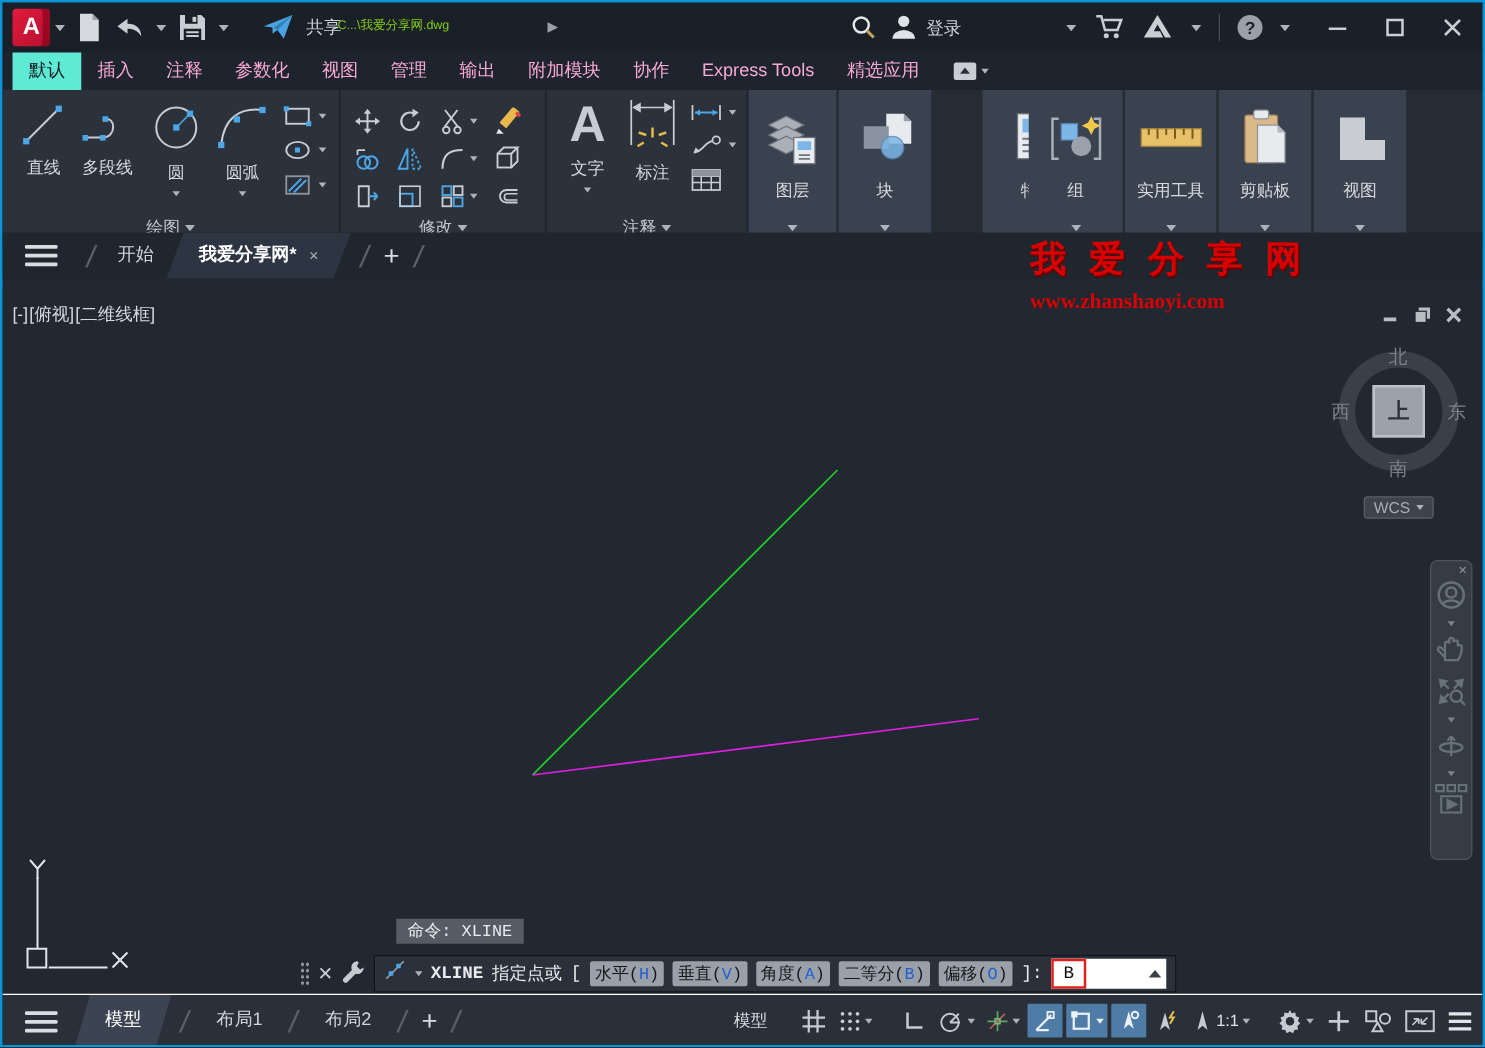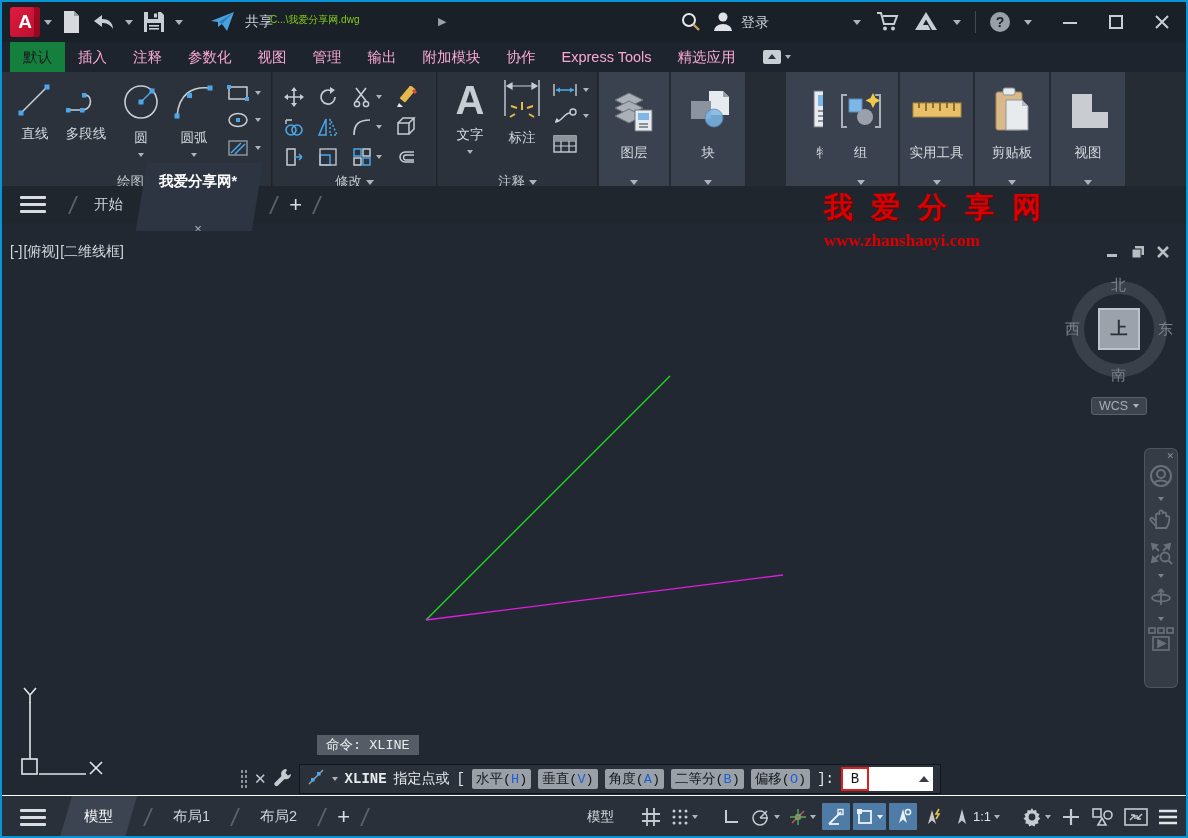--- a/index.html
+++ b/index.html
@@ -29,21 +29,21 @@
   .searchbox input::placeholder { color:#9aa1aa; }
   .tb-right { position:absolute; right:6px; top:0; height:40px; display:flex; align-items:center; gap:14px; }
   .tb-divider { width:1px; height:22px; background:#434a54; }
   .help-circle { width:20px; height:20px; border-radius:50%; background:#99a0a8; color:#1d232b; font-weight:bold; font-size:14px; text-align:center; line-height:20px; }
   .win-btns { display:flex; gap:30px; margin-left:16px; margin-right:10px; align-items:center; }
   .login-label, .share-label { color:#ced3da; font-size:14px; }
 
   
   .ribbontabs { position:absolute; left:0; top:40px; right:0; height:30px; background:#1e242d; display:flex; align-items:stretch; padding-left:8px; }
   .rtab { padding:0 13px; line-height:30px; font-size:14.5px; color:#f9a8d4; cursor:pointer; white-space:nowrap; }
-  .rtab.active { background:#15803d; color:#171b20; }
+  .rtab.active { background:#5eead4; color:#171b20; }
   .ribbon-collapse { display:flex; align-items:center; gap:4px; margin-left:14px; }
   .rc-box { width:18px; height:14px; background:#c9ced4; border-radius:2px; position:relative; }
   .rc-box:after { content:""; position:absolute; left:5px; top:4px; border-left:4px solid transparent; border-right:4px solid transparent; border-bottom:5px solid #2a313b; }
 
   
   .ribbonbody { position:absolute; left:0; top:70px; right:0; height:122px; background:#262c34; }
   .rpanel { position:absolute; top:0; height:122px; background:#2b323c; border-right:1px solid #1f242b; }
   .rpanel-title { position:absolute; bottom:3px; left:0; right:0; text-align:center; font-size:13.5px; color:#c3c8cf; }
   .rpanel-title .caret { margin-left:4px; }
   .bigbtn { position:absolute; text-align:center; font-size:13.5px; color:#d4d9df; cursor:pointer; }
@@ -61,21 +61,21 @@
   .wm2 { font-size:17px; font-weight:bold; font-family:"Liberation Serif",serif; margin-top:3px; white-space:nowrap; }
 
   
   .filetabs { position:absolute; left:0; top:184px; right:0; height:37px; background:#20262e; display:flex; align-items:center; }
   .ft-burger { margin:0 16px 0 18px; cursor:pointer; }
   .bars { display:block; width:26px; }
   .bars i { display:block; height:3px; background:#d9dde2; margin:4px 0; border-radius:1px; }
   .slash { width:2px; height:18px; background:#5a616b; transform:skewX(-24deg); margin:0 10px; }
   .ftab { padding:0 10px; font-size:14.5px; color:#cfd4da; line-height:37px; cursor:pointer; }
   .ftab.activedoc { background:#2d3542; color:#fff; font-weight:bold; display:flex; align-items:center; gap:10px;
-    clip-path:polygon(14px 0, 100% 0, calc(100% - 14px) 100%, 0 100%); padding:0 26px;flex-direction:column; }
+    clip-path:polygon(14px 0, 100% 0, calc(100% - 14px) 100%, 0 100%); padding:0 26px; }
   .ft-close { color:#aab0b7; font-weight:normal; font-size:13px; cursor:pointer; }
   .ft-plus { font-size:22px; color:#d9dde2; cursor:pointer; margin:0 4px; }
 
   
   .canvas { position:absolute; left:0; top:229px; right:0; bottom:41px; background:#222831; }
   .overlay-svg { position:absolute; left:0; top:0; width:1188px; height:838px; pointer-events:none; }
   .vp-label { position:absolute; left:8px; top:241px; font-size:14px; color:#d5d9de; display:flex; gap:1px; }
   .vp-label span { cursor:pointer; }
   .vp-controls { position:absolute; left:1104px; top:243px; display:flex; gap:11px; align-items:center; }
   .viewcube-ring { position:absolute; left:1069px; top:279px; width:96px; height:96px; border-radius:50%; border:13px solid #394049; }

